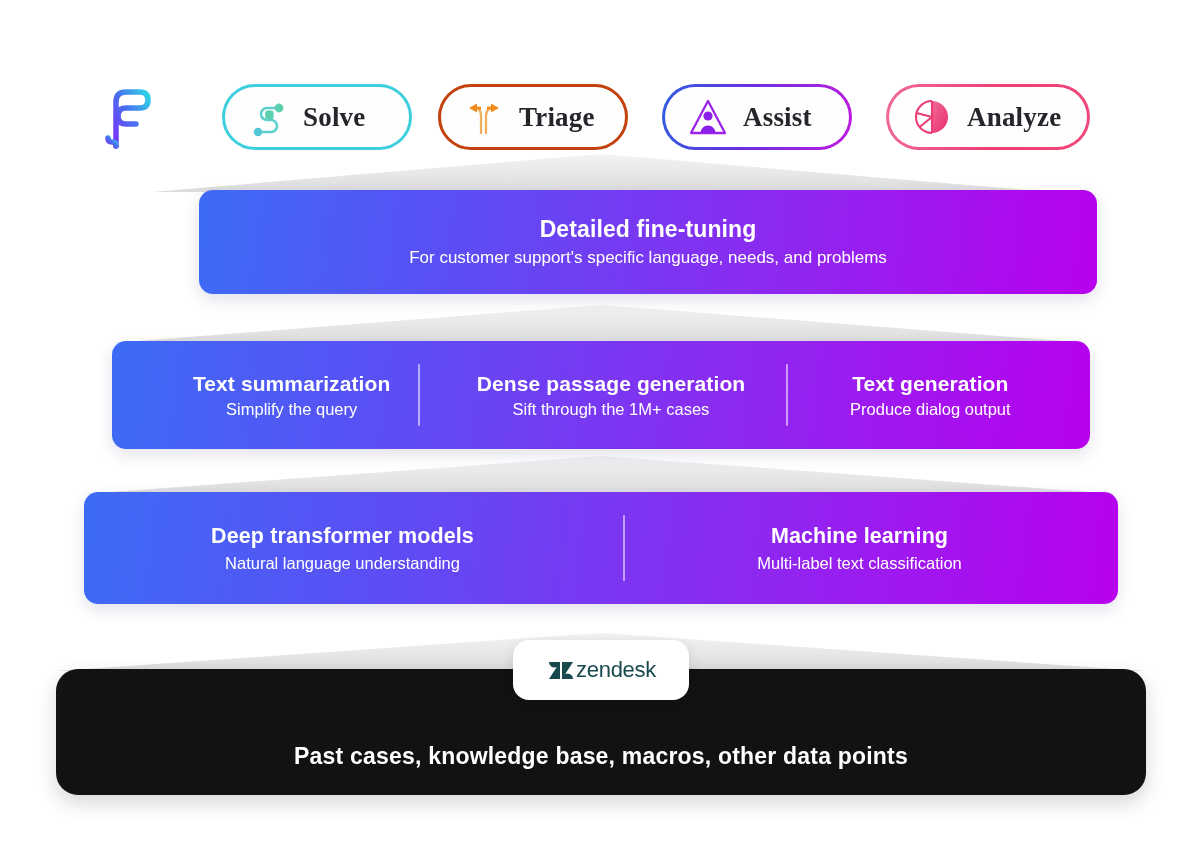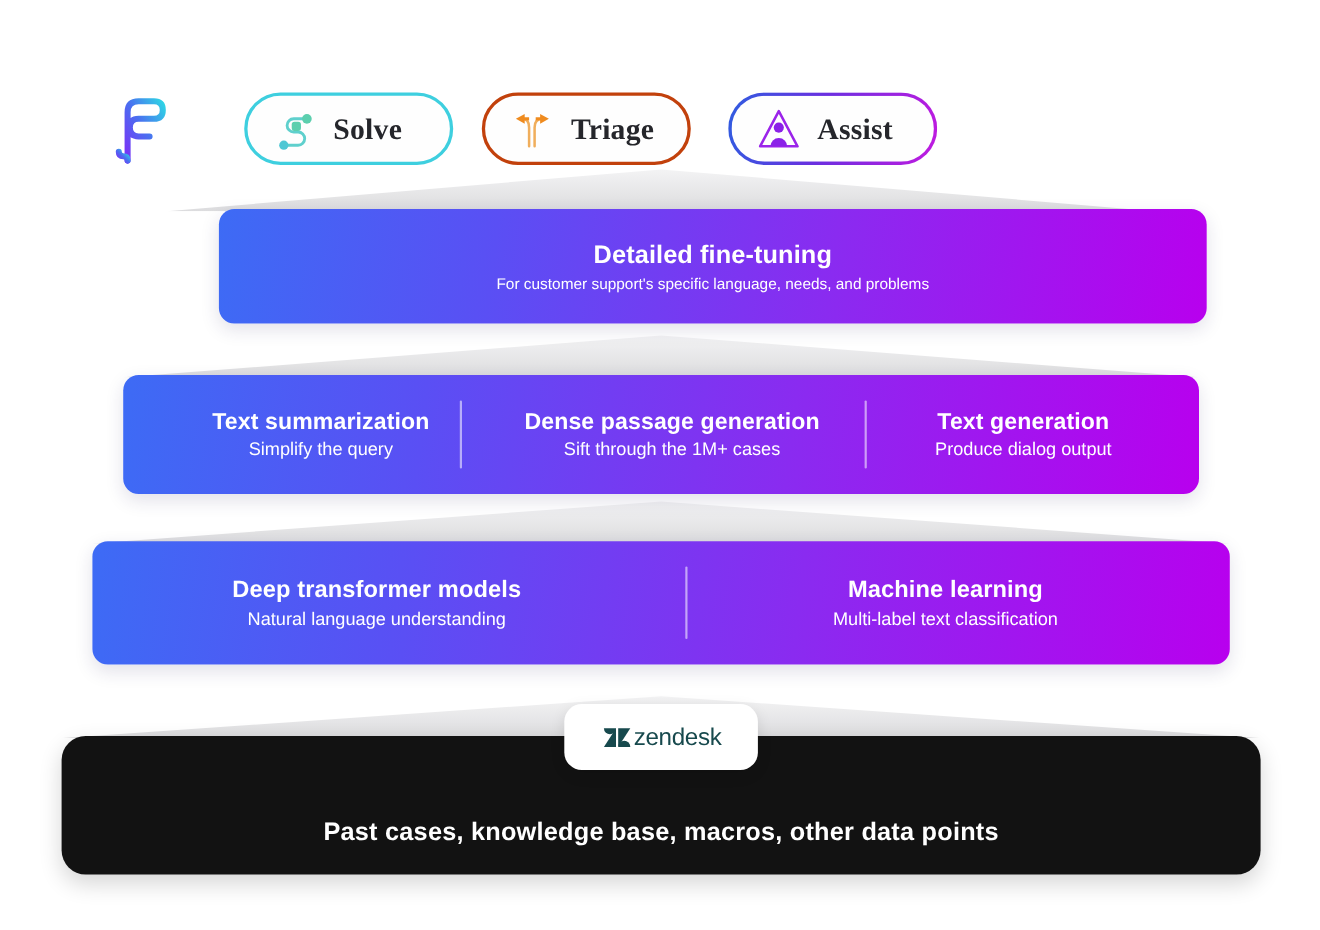--- a/index.html
+++ b/index.html
@@ -115,21 +115,21 @@
   #bar-tier1 {
     left: 152px; top: 190px;
     width: 898px; height: 104px;
     display: flex;
     flex-direction: column;
     align-items: center;
     justify-content: center;
     margin-left: 47px;
   }
   #bar-tier1 .bar-title { font-size: 23px; margin-bottom: 5px; }
-  #bar-tier1 .bar-sub { font-size: 14px; }
+  #bar-tier1 .bar-sub { font-size: 17px; }
 
   
   #bar-tier2 {
     left: 112px; top: 341px;
     width: 978px; height: 108px;
     display: flex;
     align-items: center;
     padding-left: 20px;
   }
   #bar-tier2 .cell {
@@ -267,20 +267,38 @@
     <span class="pill-icon">
       <svg viewBox="0 0 42 42" width="42" height="42" aria-hidden="true">
         <path d="M21 5 L38 37 H4 Z" fill="none" stroke="#9b24ea" stroke-width="2.3" stroke-linejoin="round"></path>
         <circle cx="21" cy="20" r="4.6" fill="#8b21e8"></circle>
         <path d="M13.4 37 a7.6 7.6 0 0 1 15.2 0 Z" fill="#8b21e8"></path>
       </svg>
     </span>
     <span class="pill-label">Assist</span>
   </div>
 
+  <div class="pill" id="pill-analyze">
+    <span class="pill-icon">
+      <svg viewBox="0 0 42 42" width="42" height="42" aria-hidden="true">
+        <defs>
+          <linearGradient id="gPie" x1="0" y1="0" x2="1" y2="1">
+            <stop offset="0%" stop-color="#f0699a"></stop>
+            <stop offset="100%" stop-color="#e8306b"></stop>
+          </linearGradient>
+        </defs>
+        <path d="M21 5 a16 16 0 0 1 0 32 Z" fill="url(#gPie)"></path>
+        <path d="M21 5 a16 16 0 0 0 0 32" fill="none" stroke="#ee3d72" stroke-width="2.1"></path>
+        <path d="M21 5 V37" fill="none" stroke="#ee3d72" stroke-width="2.1"></path>
+        <path d="M8.6 31 L21 21" fill="none" stroke="#ee3d72" stroke-width="2.1"></path>
+        <path d="M5.4 17 L21 21" fill="none" stroke="#ee3d72" stroke-width="2.1"></path>
+      </svg>
+    </span>
+    <span class="pill-label">Analyze</span>
+  </div>
 </div>
 
 <svg class="chevron" style="left:152px; top:146px;" width="898" height="46" aria-hidden="true">
   <defs>
     <linearGradient id="gChev" x1="0" y1="0" x2="0" y2="1">
       <stop offset="0%" stop-color="#f3f3f4"></stop>
       <stop offset="100%" stop-color="#dcdcde"></stop>
     </linearGradient>
   </defs>
   <path d="M0 46 L449 8 L898 46 Z" fill="url(#gChev)"></path>

